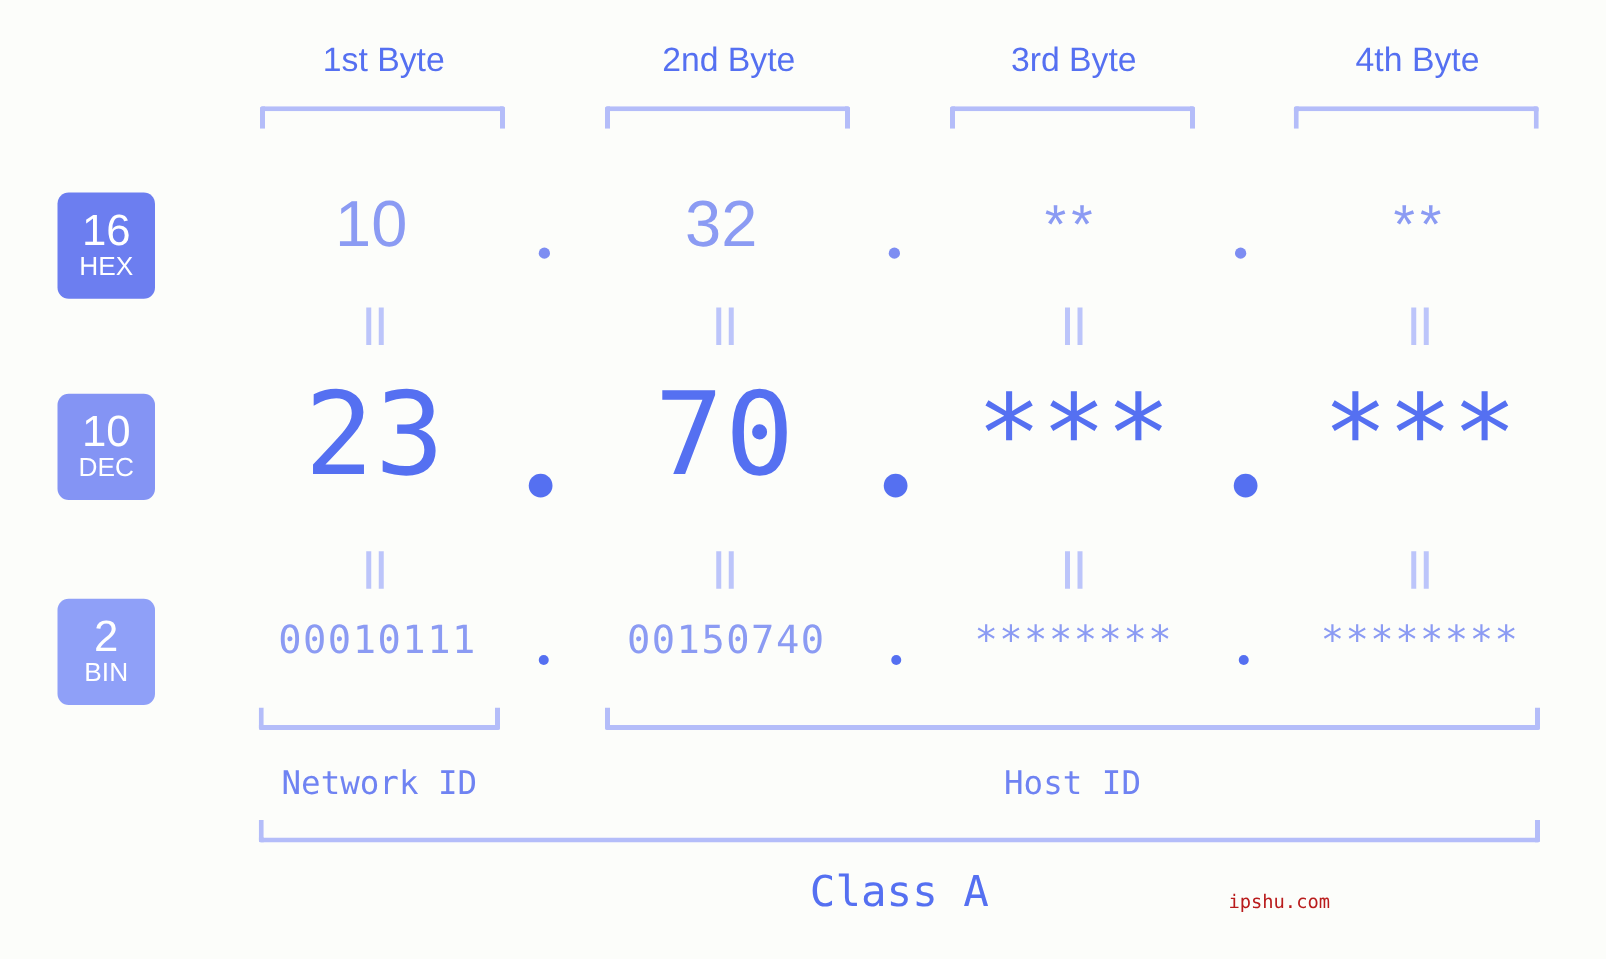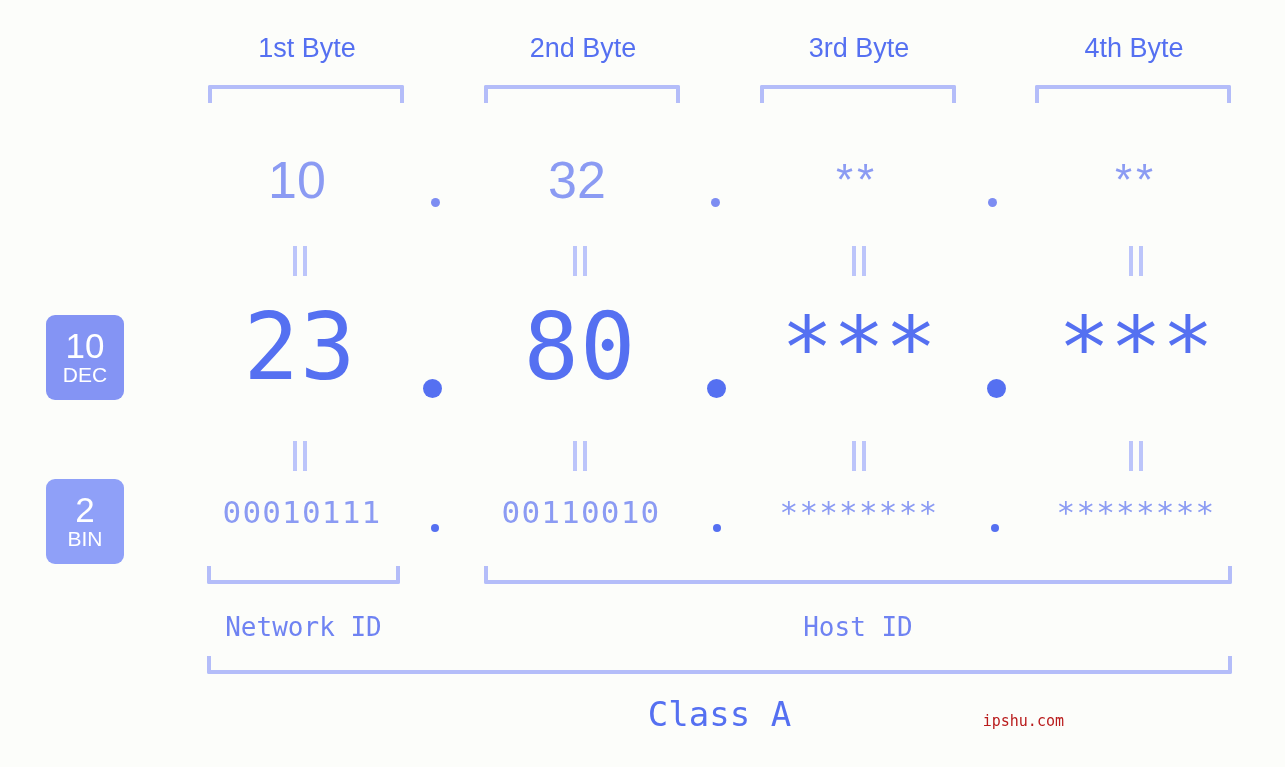--- a/index.html
+++ b/index.html
@@ -205,20 +205,24 @@
   <div class="byte-header" style="left:207px;">1st Byte</div>
   <div class="byte-header" style="left:483px;">2nd Byte</div>
   <div class="byte-header" style="left:759px;">3rd Byte</div>
   <div class="byte-header" style="left:1034px;">4th Byte</div>
 
   <div class="bracket-top" style="left:208px;  top:85px; width:196px;"></div>
   <div class="bracket-top" style="left:484px;  top:85px; width:196px;"></div>
   <div class="bracket-top" style="left:760px;  top:85px; width:196px;"></div>
   <div class="bracket-top" style="left:1035px; top:85px; width:196px;"></div>
 
+  <div class="base-badge badge-hex">
+    <span class="num">16</span>
+    <span class="lbl">HEX</span>
+  </div>
   <div class="base-badge badge-dec">
     <span class="num">10</span>
     <span class="lbl">DEC</span>
   </div>
   <div class="base-badge badge-bin">
     <span class="num">2</span>
     <span class="lbl">BIN</span>
   </div>
 
   <div class="row-hex">
@@ -232,37 +236,37 @@
     <span class="dot dot-hex" style="left:988px; top:198px;"></span>
   </div>
 
   <div class="eq-mark" style="left:200px; top:246px;"><i></i><i></i></div>
   <div class="eq-mark" style="left:480px; top:246px;"><i></i><i></i></div>
   <div class="eq-mark" style="left:759px; top:246px;"><i></i><i></i></div>
   <div class="eq-mark" style="left:1036px; top:246px;"><i></i><i></i></div>
 
   <div class="row-dec">
     <div class="val-cell mono" style="left:200px;">23</div>
-    <div class="val-cell mono" style="left:480px;">80</div>
+    <div class="val-cell mono" style="left:480px;">70</div>
     <div class="val-cell stars" style="left:759px;">***</div>
     <div class="val-cell stars" style="left:1036px;">***</div>
 
     <span class="dot dot-dec" style="left:423px; top:379px;"></span>
     <span class="dot dot-dec" style="left:707px; top:379px;"></span>
     <span class="dot dot-dec" style="left:987px; top:379px;"></span>
   </div>
 
   <div class="eq-mark" style="left:200px; top:441px;"><i></i><i></i></div>
   <div class="eq-mark" style="left:480px; top:441px;"><i></i><i></i></div>
   <div class="eq-mark" style="left:759px; top:441px;"><i></i><i></i></div>
   <div class="eq-mark" style="left:1036px; top:441px;"><i></i><i></i></div>
 
   <div class="row-bin">
     <div class="val-cell" style="left:202px;">00010111</div>
-    <div class="val-cell" style="left:481px;">00110010</div>
+    <div class="val-cell" style="left:481px;">00150740</div>
     <div class="val-cell stars" style="left:759px;">********</div>
     <div class="val-cell stars" style="left:1036px;">********</div>
 
     <span class="dot dot-bin" style="left:431px; top:524px;"></span>
     <span class="dot dot-bin" style="left:713px; top:524px;"></span>
     <span class="dot dot-bin" style="left:991px; top:524px;"></span>
   </div>
 
   <div class="bracket-bottom" style="left:207px; top:566px; width:193px;"></div>
   <div class="bracket-bottom" style="left:484px; top:566px; width:748px;"></div>

